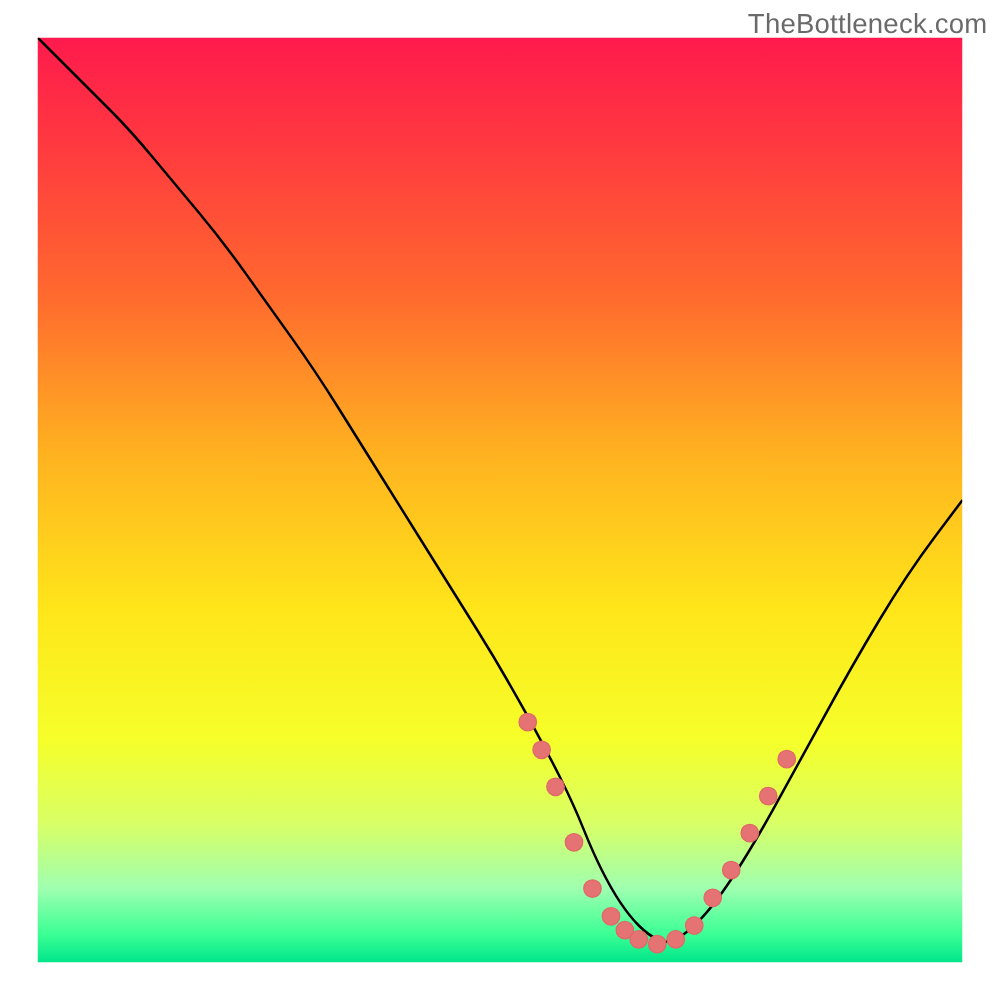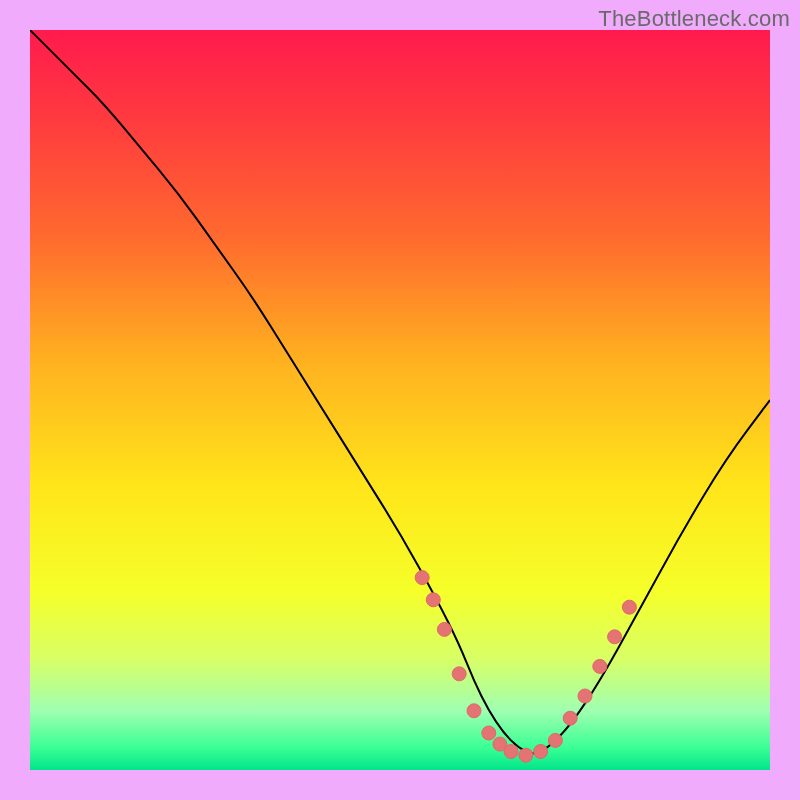--- a/index.html
+++ b/index.html
@@ -8,21 +8,21 @@
     width: 800px;
     height: 800px;
     overflow: hidden;
     background: #000;
     font-family: Arial, Helvetica, sans-serif;
   }
   .frame {
     position: absolute;
     left: 0; top: 0;
     width: 800px; height: 800px;
-    background: #f0abfc;
+    background: #ffffff;
   }
   .plot {
     position: absolute;
     left: 30px;
     top: 30px;
     width: 740px;
     height: 740px;
     overflow: hidden;
   }
   .gradient {

